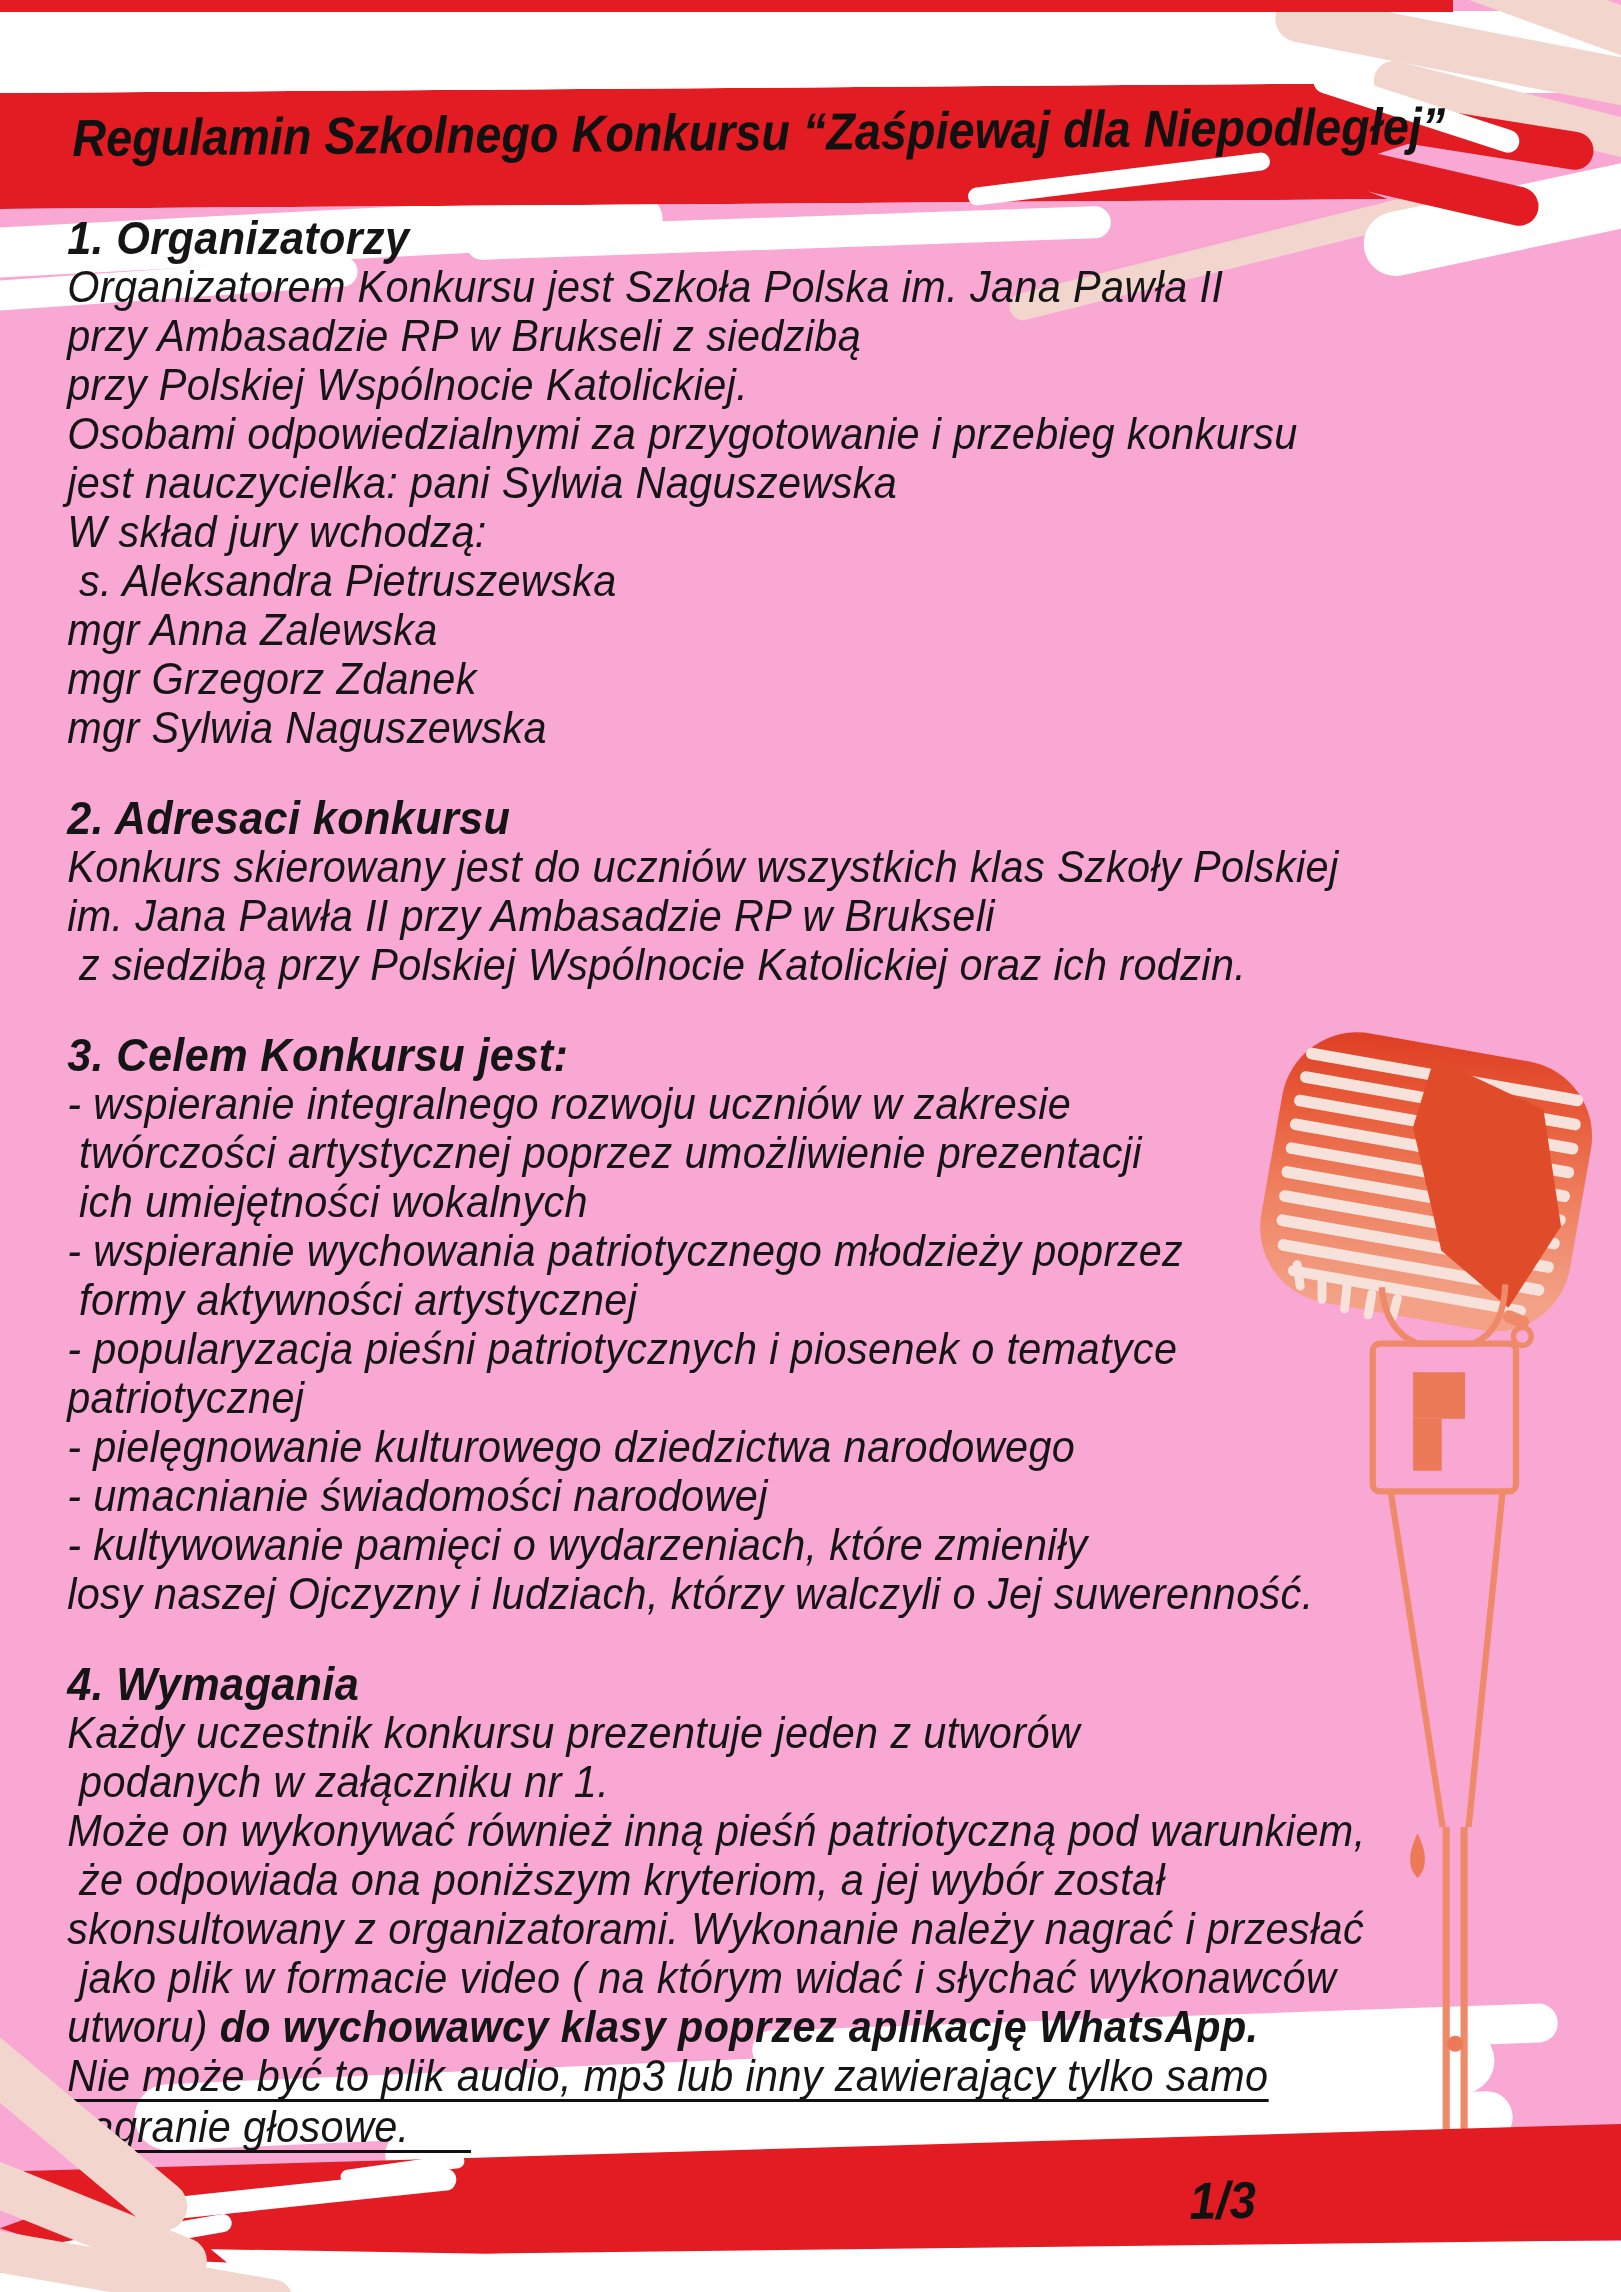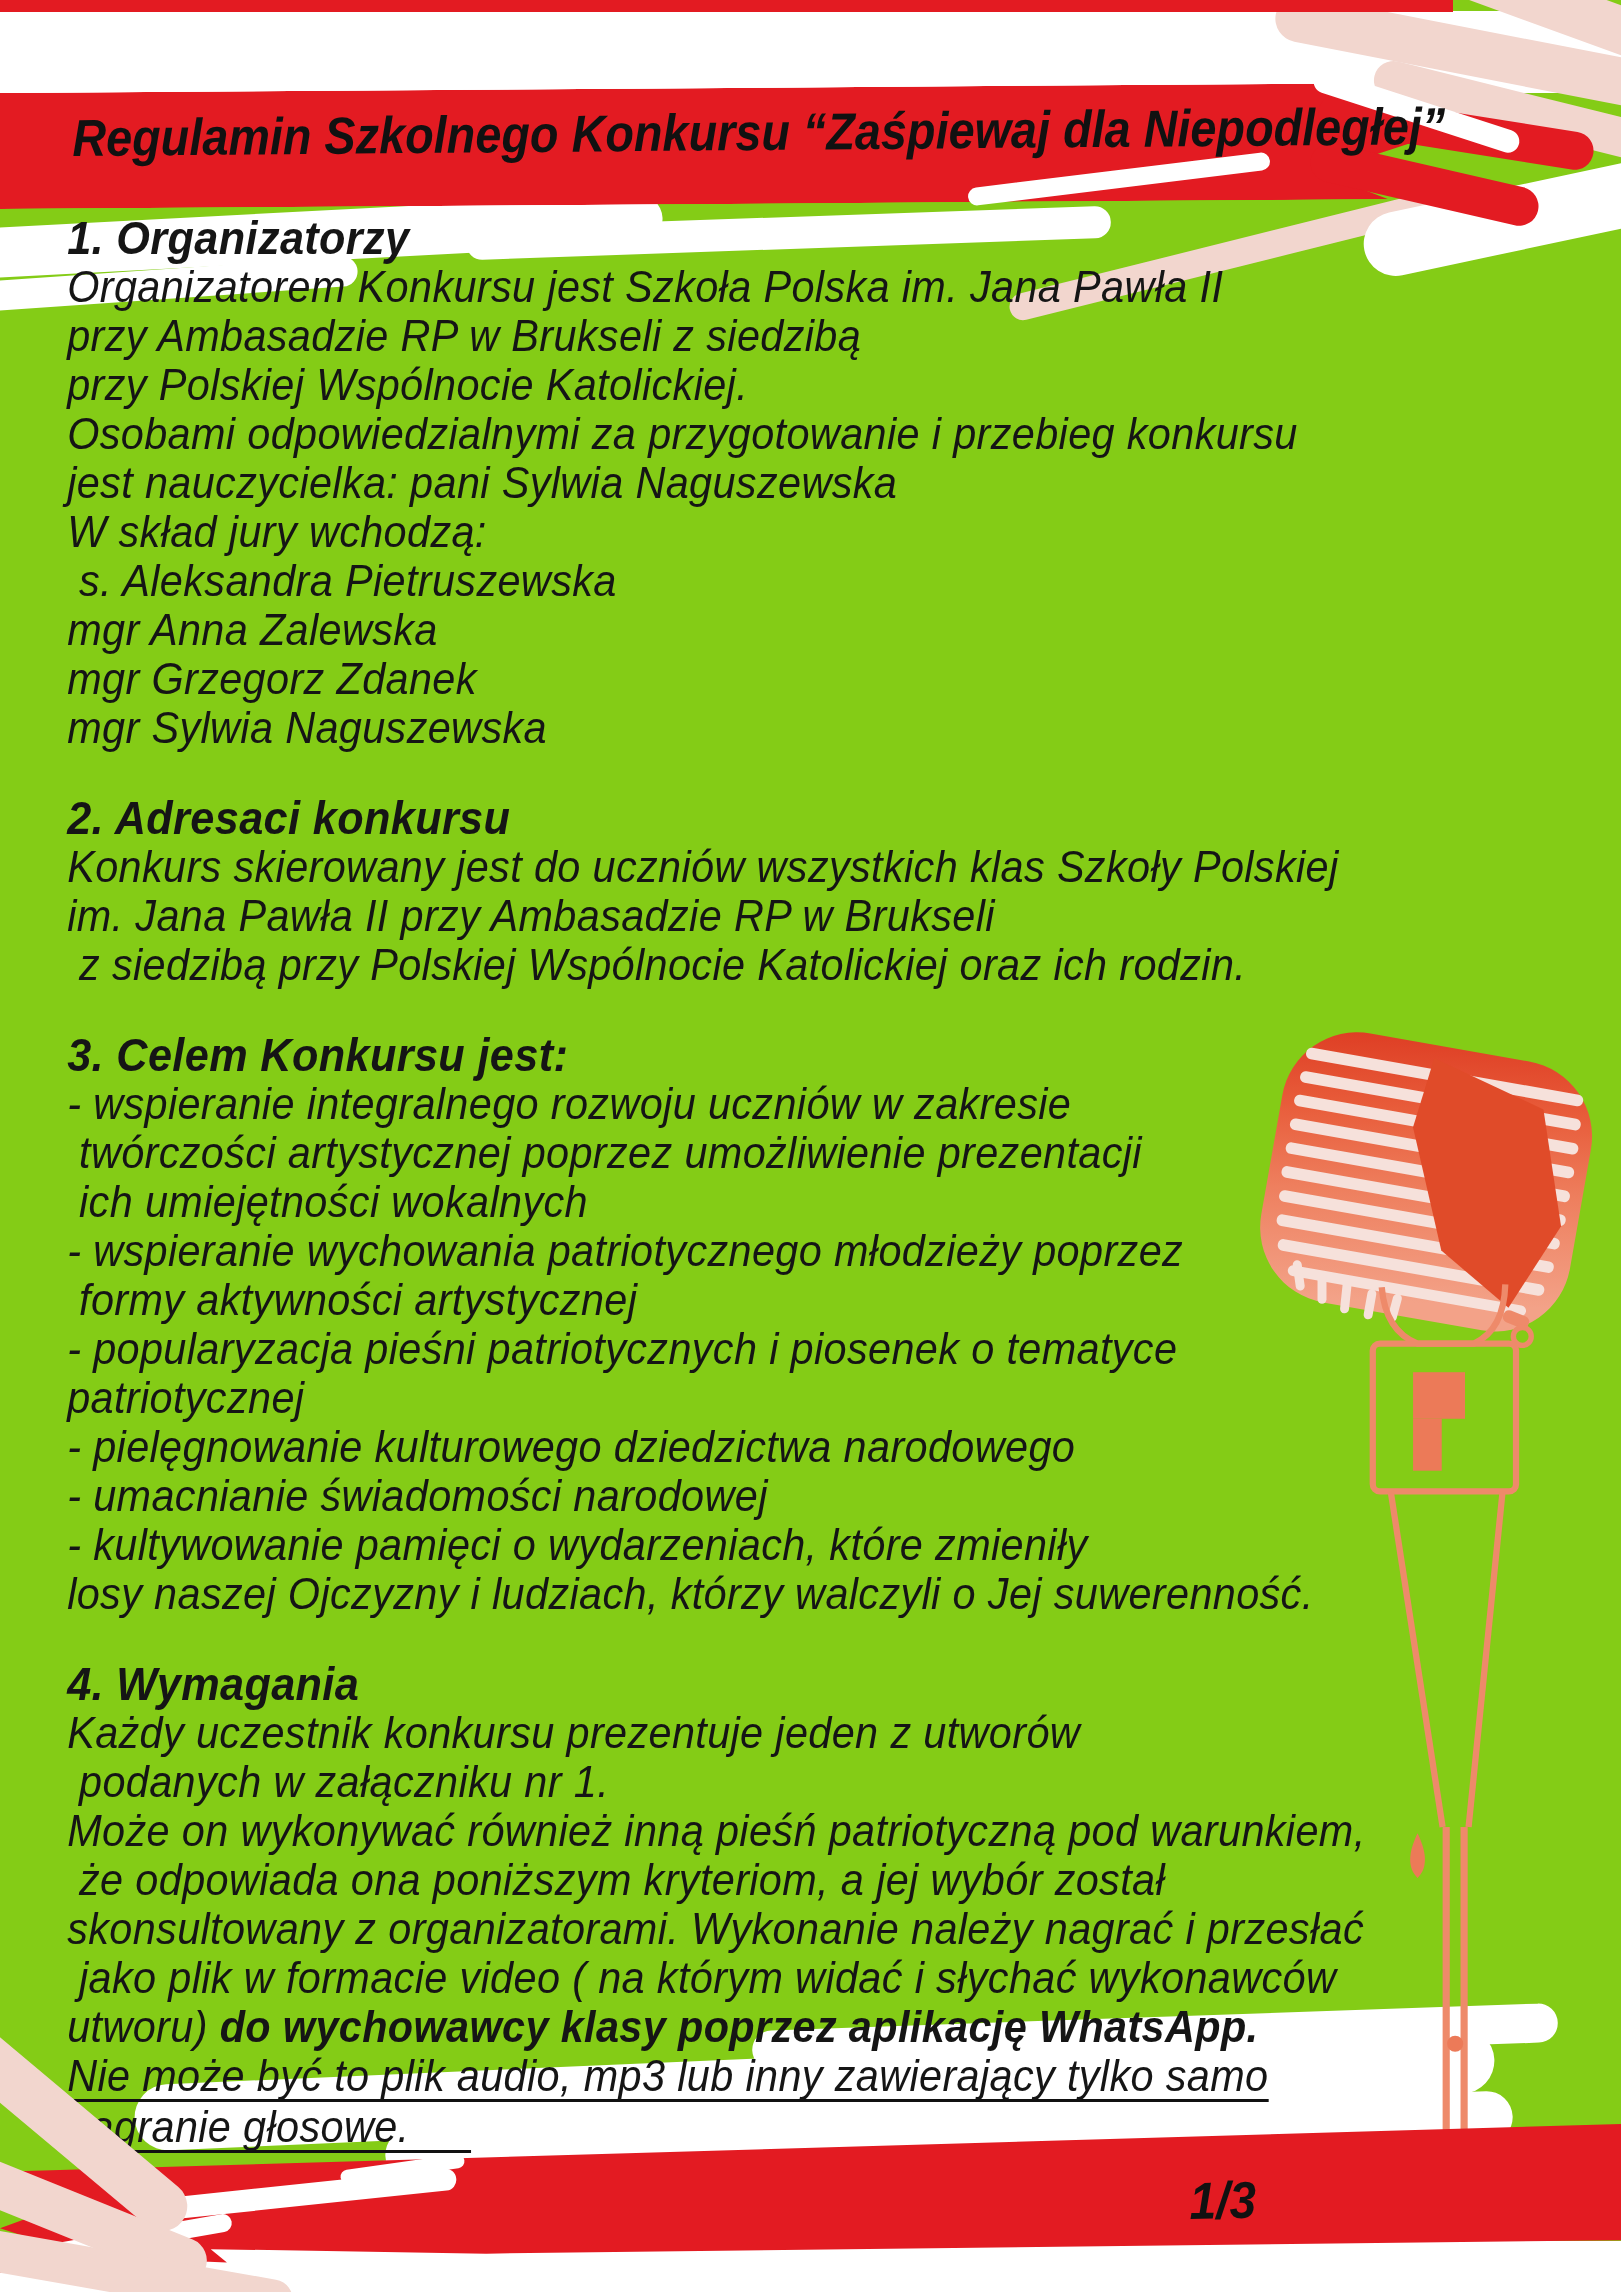--- a/index.html
+++ b/index.html
@@ -1,18 +1,18 @@
 <!DOCTYPE html>
 <html style="font-size:14.3px"><head>
 <meta charset="utf-8">
 <style>
   html,body { margin:0; padding:0; }
   .page {
     position:relative; width:1621px; height:2293px; overflow:hidden;
-    background:#84cc16;
+    background:#f9a8d4;
     font-family:"Liberation Sans", sans-serif;
   }
   .abs { position:absolute; }
 
   
   .stroke { position:absolute; border-radius:36px; }
   .white  { background:#ffffff; }
   .pink   { background:#f2d6ce; }
   .red    { background:#e31b22; }
 

